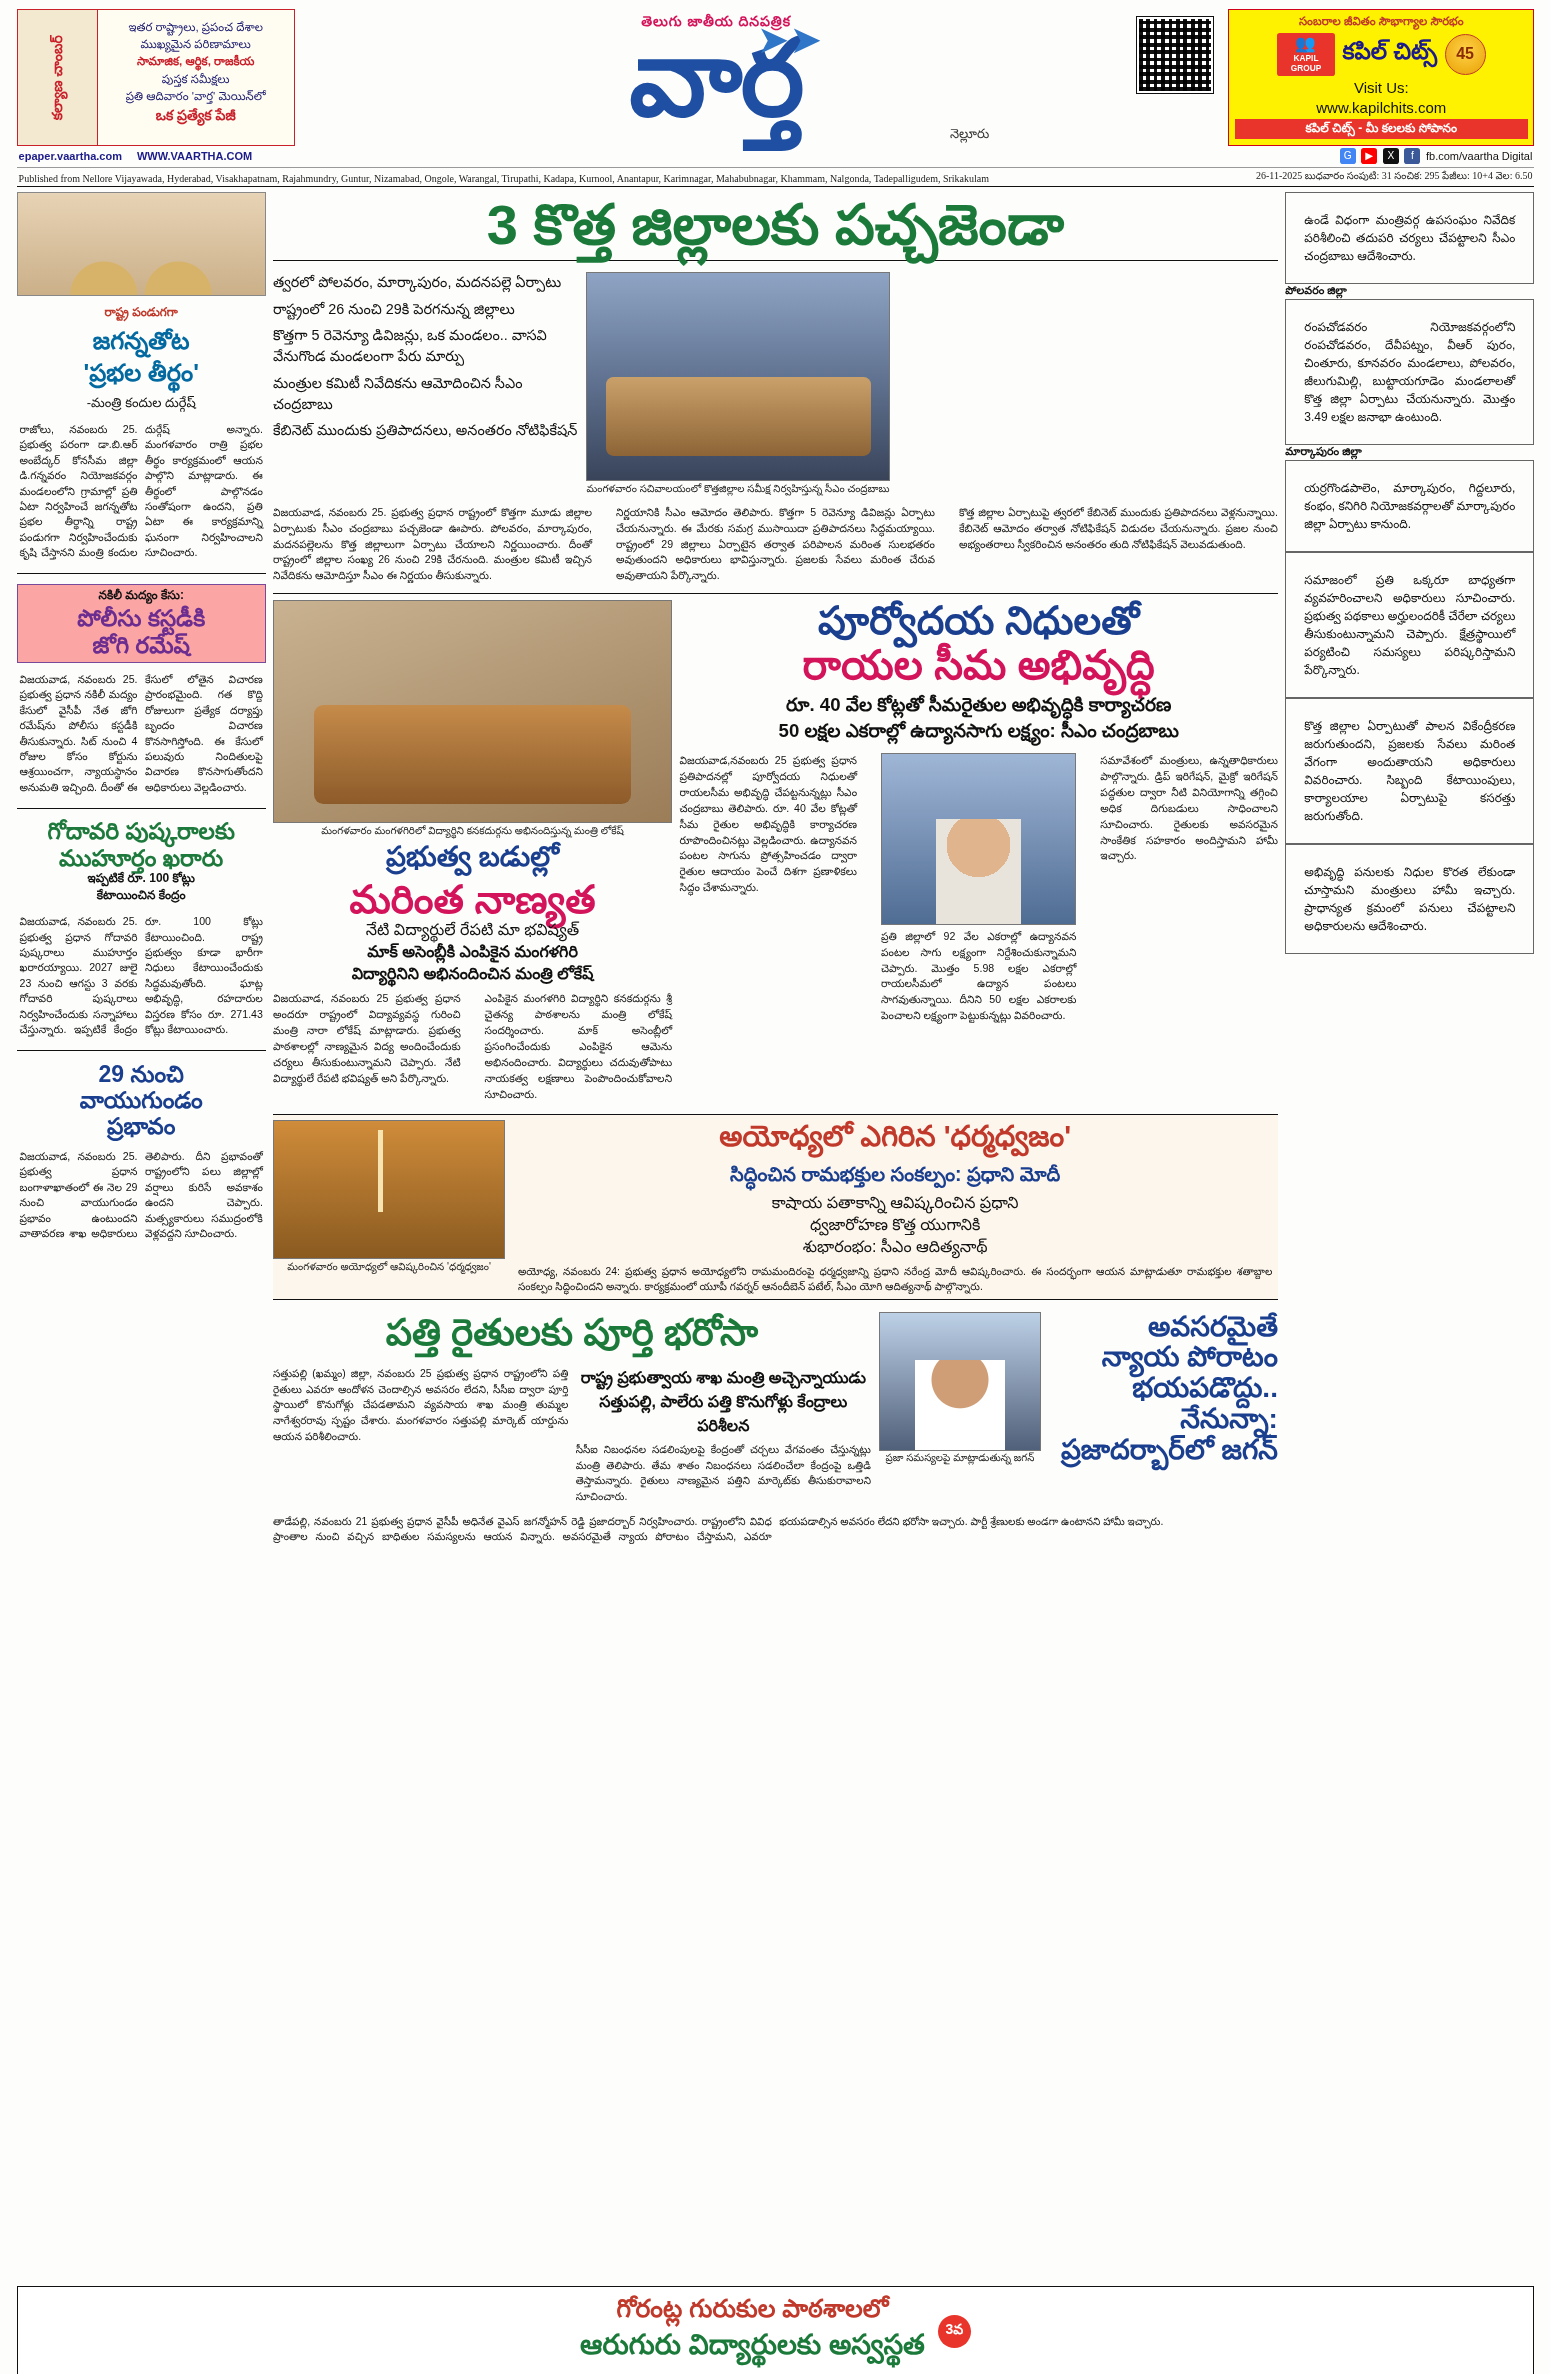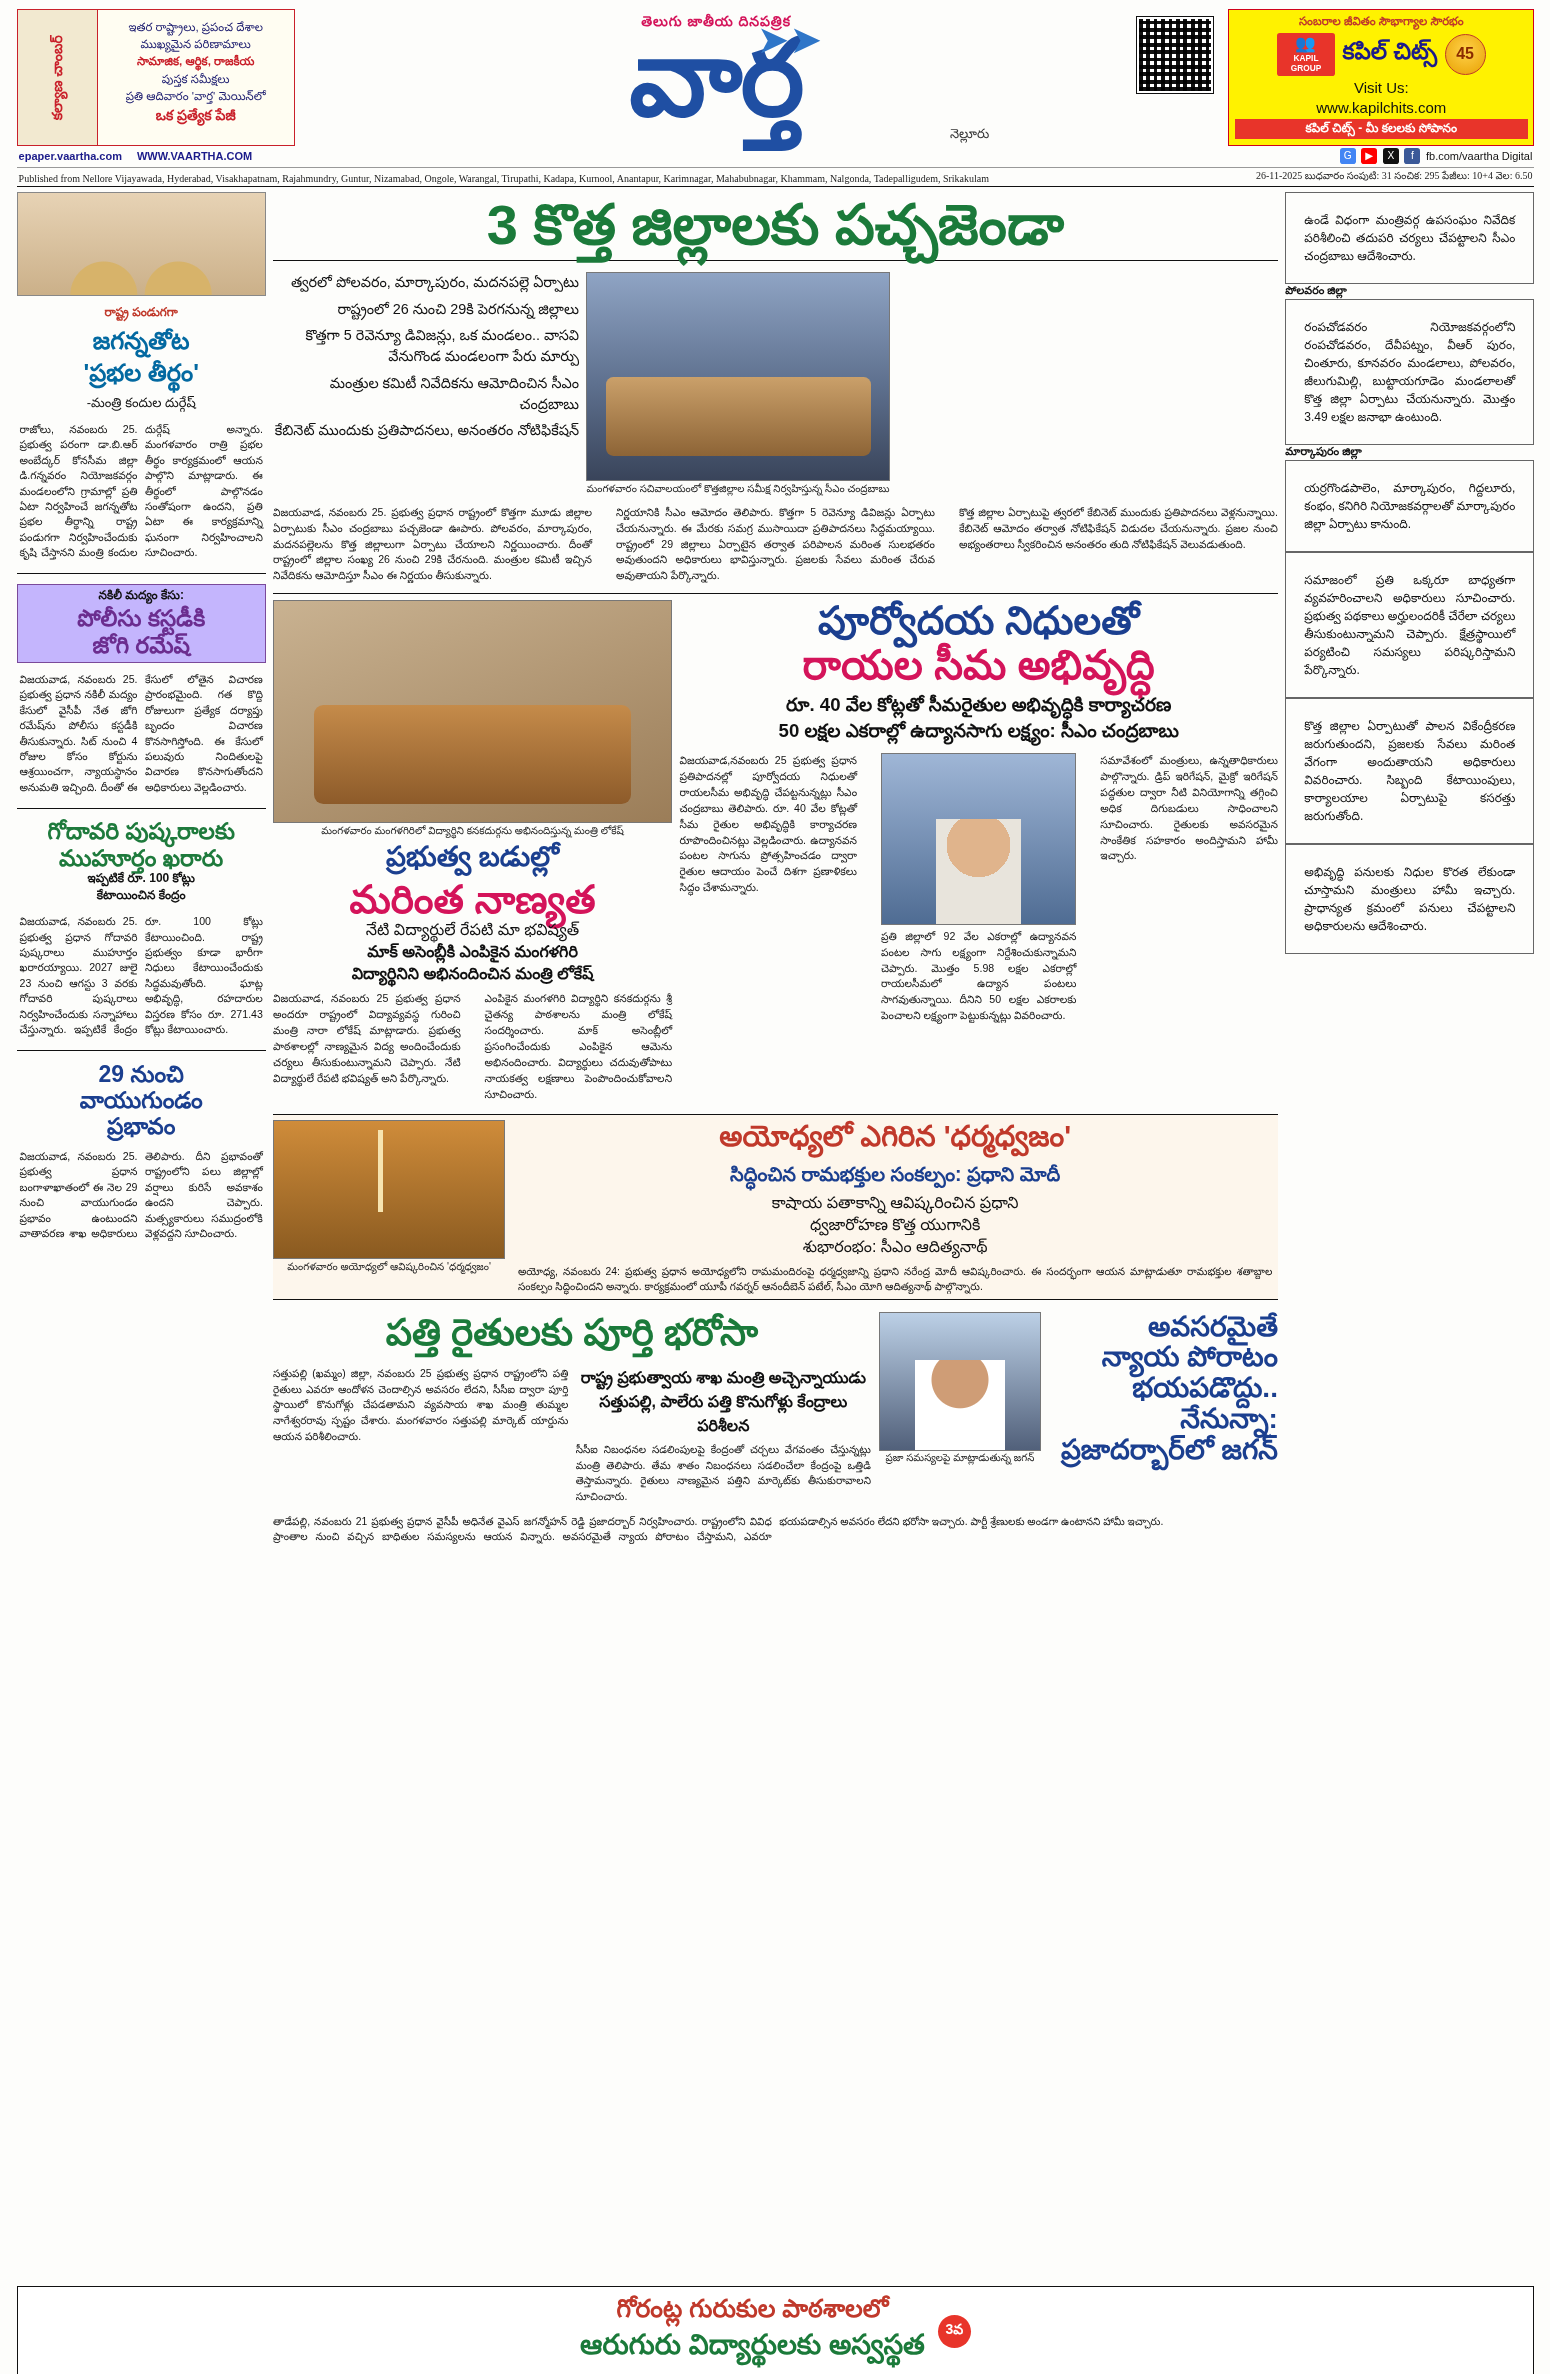--- a/index.html
+++ b/index.html
@@ -178,39 +178,39 @@
   }
   .l-kicker { text-align:center; font-size:12px; color:#c0392b; font-weight:bold; margin-top:3.7px;}
   .l-head {
     text-align:center; font-size:24px; line-height:1.12; font-weight:bold; color:#0369a1;
   }
   .l-sub { text-align:center; font-size:13px; color:#111; margin-top:1.9px;}
   .l-body { font-size:10.6px; color:#111; text-align:justify; padding: 3.7px 2.8px; column-count:2; column-gap:7.4px; }
 
   .l-divider { border-top:1.9px solid #111; margin: 3.7px 0; }
 
-  .l-title-box { background:#c4b5fd; border:0.9px solid #7a4a9a; padding:3.7px; }
+  .l-title-box { background:#fca5a5; border:0.9px solid #7a4a9a; padding:3.7px; }
   .l-title-sm { text-align:center; font-size:12px; font-weight:bold; color:#111; }
   .l-title-lg { text-align:center; font-size:23px; line-height:1.15; font-weight:bold; color:#6b2d8f;}
 
   .l-green { color:#1e7a3c; }
   .l-blue { color:#1b3f8f; }
 
   
   .lead-head {
     text-align:center;
     font-size: 56px;
     line-height: 1.05;
     font-weight: bold;
     color: #1b7a3a;
     padding: 3.7px 0 5.6px;
     border-bottom: 1.9px solid #111;
   }
   .lead-row { display:flex; gap:7.4px; padding-top:5.6px; }
-  .bullets { width: 306px; font-size:14.4px; line-height:1.5; color:#111;text-align:right; }
+  .bullets { width: 306px; font-size:14.4px; line-height:1.5; color:#111; }
   .bullets div { margin-bottom:4.6px; }
   .lead-photo {
     flex:1; height: 209px; border:0.9px solid #777;
     background: linear-gradient(180deg,#8fa4c4,#5d6f8d 55%, #39445a);
     position:relative;
   }
   .lead-photo::after {
     content:""; position:absolute; left:6%; right:6%; bottom:12%; height:38%;
     background: linear-gradient(180deg,#caa06a,#8d6436); border-radius:7.4px;
   }

